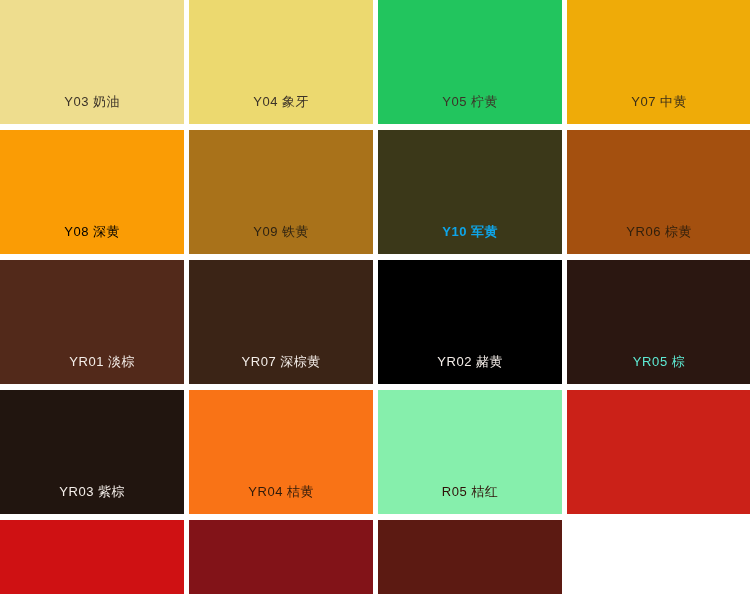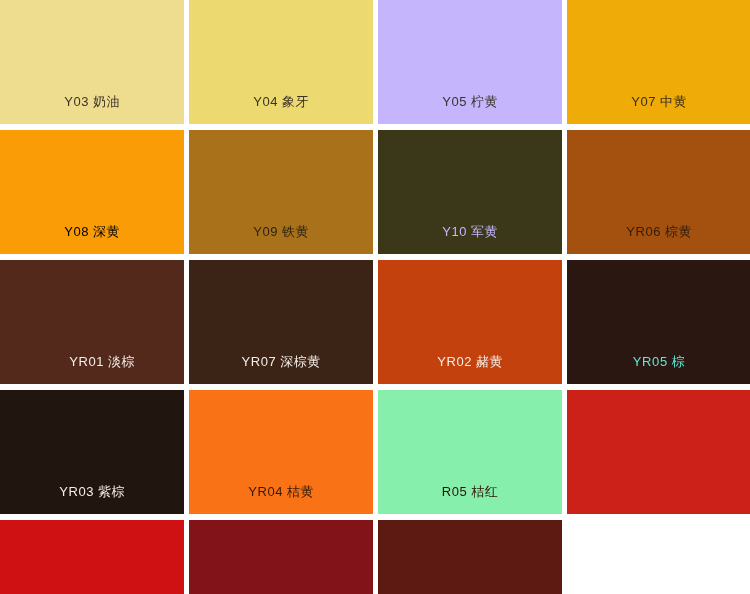--- a/index.html
+++ b/index.html
@@ -51,45 +51,45 @@
 </head>
 <body>
 
 <div id="swatch-grid">
     <div class="swatch" style="background: rgb(238, 221, 142);">
       <div class="swatch-label" style="color: rgb(60, 51, 40);"><span class="code">Y03</span><span class="name">奶油</span></div>
     </div>
     <div class="swatch" style="background: rgb(236, 217, 111);">
       <div class="swatch-label" style="color: rgb(60, 51, 40);"><span class="code">Y04</span><span class="name">象牙</span></div>
     </div>
-    <div class="swatch" style="background: #c4b5fd;">
+    <div class="swatch" style="background: #22c55e;">
       <div class="swatch-label" style="color: rgb(60, 51, 40);"><span class="code">Y05</span><span class="name">柠黄</span></div>
     </div>
     <div class="swatch" style="background: rgb(239, 171, 8);">
       <div class="swatch-label" style="color: rgb(60, 47, 24);"><span class="code">Y07</span><span class="name">中黄</span></div>
     </div>
     <div class="swatch" style="background: rgb(250, 156, 5);">
       <div class="swatch-label" style="color: #000000;"><span class="code">Y08</span><span class="name">深黄</span></div>
     </div>
     <div class="swatch" style="background: rgb(169, 114, 26);">
       <div class="swatch-label" style="color: rgb(46, 35, 18);"><span class="code">Y09</span><span class="name">铁黄</span></div>
     </div>
     <div class="swatch" style="background: rgb(59, 56, 25);">
-      <div class="swatch-label" style="color: #c4b5fd;"><span class="code">Y10</span><span class="name">军黄</span></div>
+      <div class="swatch-label" style="color: #0ea5e9; font-weight: bold;"><span class="code">Y10</span><span class="name">军黄</span></div>
     </div>
     <div class="swatch" style="background: rgb(164, 80, 15);">
       <div class="swatch-label" style="color: rgb(50, 32, 12);"><span class="code">YR06</span><span class="name">棕黄</span></div>
     </div>
     <div class="swatch" style="background: rgb(82, 41, 26);">
       <div class="swatch-label" style="color: rgb(244, 238, 233); padding-left: 20px;"><span class="code">YR01</span><span class="name">淡棕</span></div>
     </div>
     <div class="swatch" style="background: rgb(59, 36, 22);">
       <div class="swatch-label" style="color: rgb(244, 238, 233);"><span class="code">YR07</span><span class="name">深棕黄</span></div>
     </div>
-    <div class="swatch" style="background: #c2410c;">
+    <div class="swatch" style="background: #000000;">
       <div class="swatch-label" style="color: rgb(244, 238, 233);"><span class="code">YR02</span><span class="name">赭黄</span></div>
     </div>
     <div class="swatch" style="background: rgb(43, 23, 17);">
       <div class="swatch-label" style="color: #5eead4;"><span class="code">YR05</span><span class="name">棕</span></div>
     </div>
     <div class="swatch" style="background: rgb(33, 21, 15);">
       <div class="swatch-label" style="color: rgb(244, 238, 233);"><span class="code">YR03</span><span class="name">紫棕</span></div>
     </div>
     <div class="swatch" style="background: #f97316;">
       <div class="swatch-label" style="color: rgb(47, 27, 11);"><span class="code">YR04</span><span class="name">桔黄</span></div>

